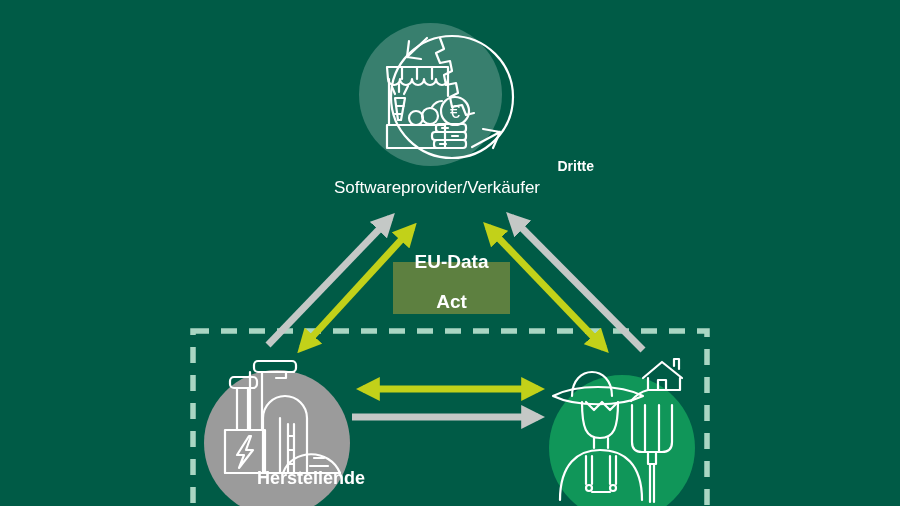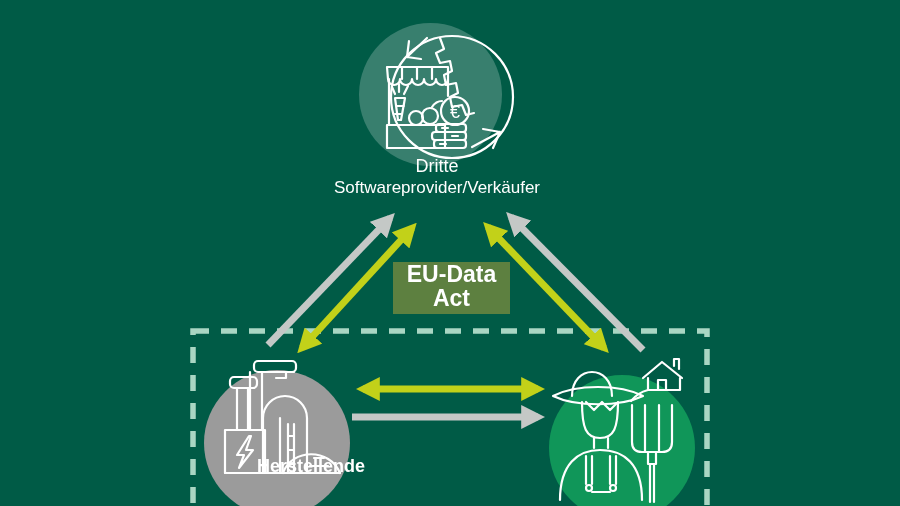--- a/index.html
+++ b/index.html
@@ -14,29 +14,29 @@
     font-family:"Liberation Sans",sans-serif;color:var(--text-white);
   }
   .stage *{box-sizing:border-box;}
   .overlay{position:absolute;left:0;top:0;width:900px;height:506px;}
   .circle{position:absolute;border-radius:50%;}
   .circle.dritte{left:359px;top:23px;width:143px;height:143px;background:rgba(255,255,255,0.22);}
   .circle.herstellende{left:204px;top:370px;width:146px;height:146px;background:var(--circle-gray);}
   .circle.landwirt{left:549px;top:375px;width:146px;height:146px;background:var(--circle-green);}
   .icon-svg{position:absolute;fill:none;stroke:var(--icon-white);stroke-width:2.2;stroke-linecap:round;stroke-linejoin:round;}
   .top-label{position:absolute;left:280px;top:156px;width:314px;text-align:center;line-height:21px;}
-  .top-label .b{font-weight:normal;font-size:18px;}
+  .top-label .b{font-weight:bold;font-size:14px;text-align:right;}
   .top-label .s{font-size:17px;}
   .eu-box{
     position:absolute;left:393px;top:262px;width:117px;height:52px;
     background:var(--box-green);display:flex;flex-direction:column;
-    align-items:center;justify-content:flex-start;
-    font-weight:bold;font-size:23px;line-height:24px;
+    align-items:center;justify-content:flex-end;
+    font-weight:bold;font-size:19px;line-height:24px;gap:16px;
   }
-  .node-label{position:absolute;top:456px;font-weight:bold;font-size:18px;}
+  .node-label{position:absolute;top:468px;font-weight:bold;font-size:18px;}
   .node-label.h{left:257px;}
   .node-label.l{left:548px;}
 </style>
 </head>
 <body>
 
 <div class="stage">
 
   <svg class="overlay" viewBox="0 0 900 506">
     <defs>

